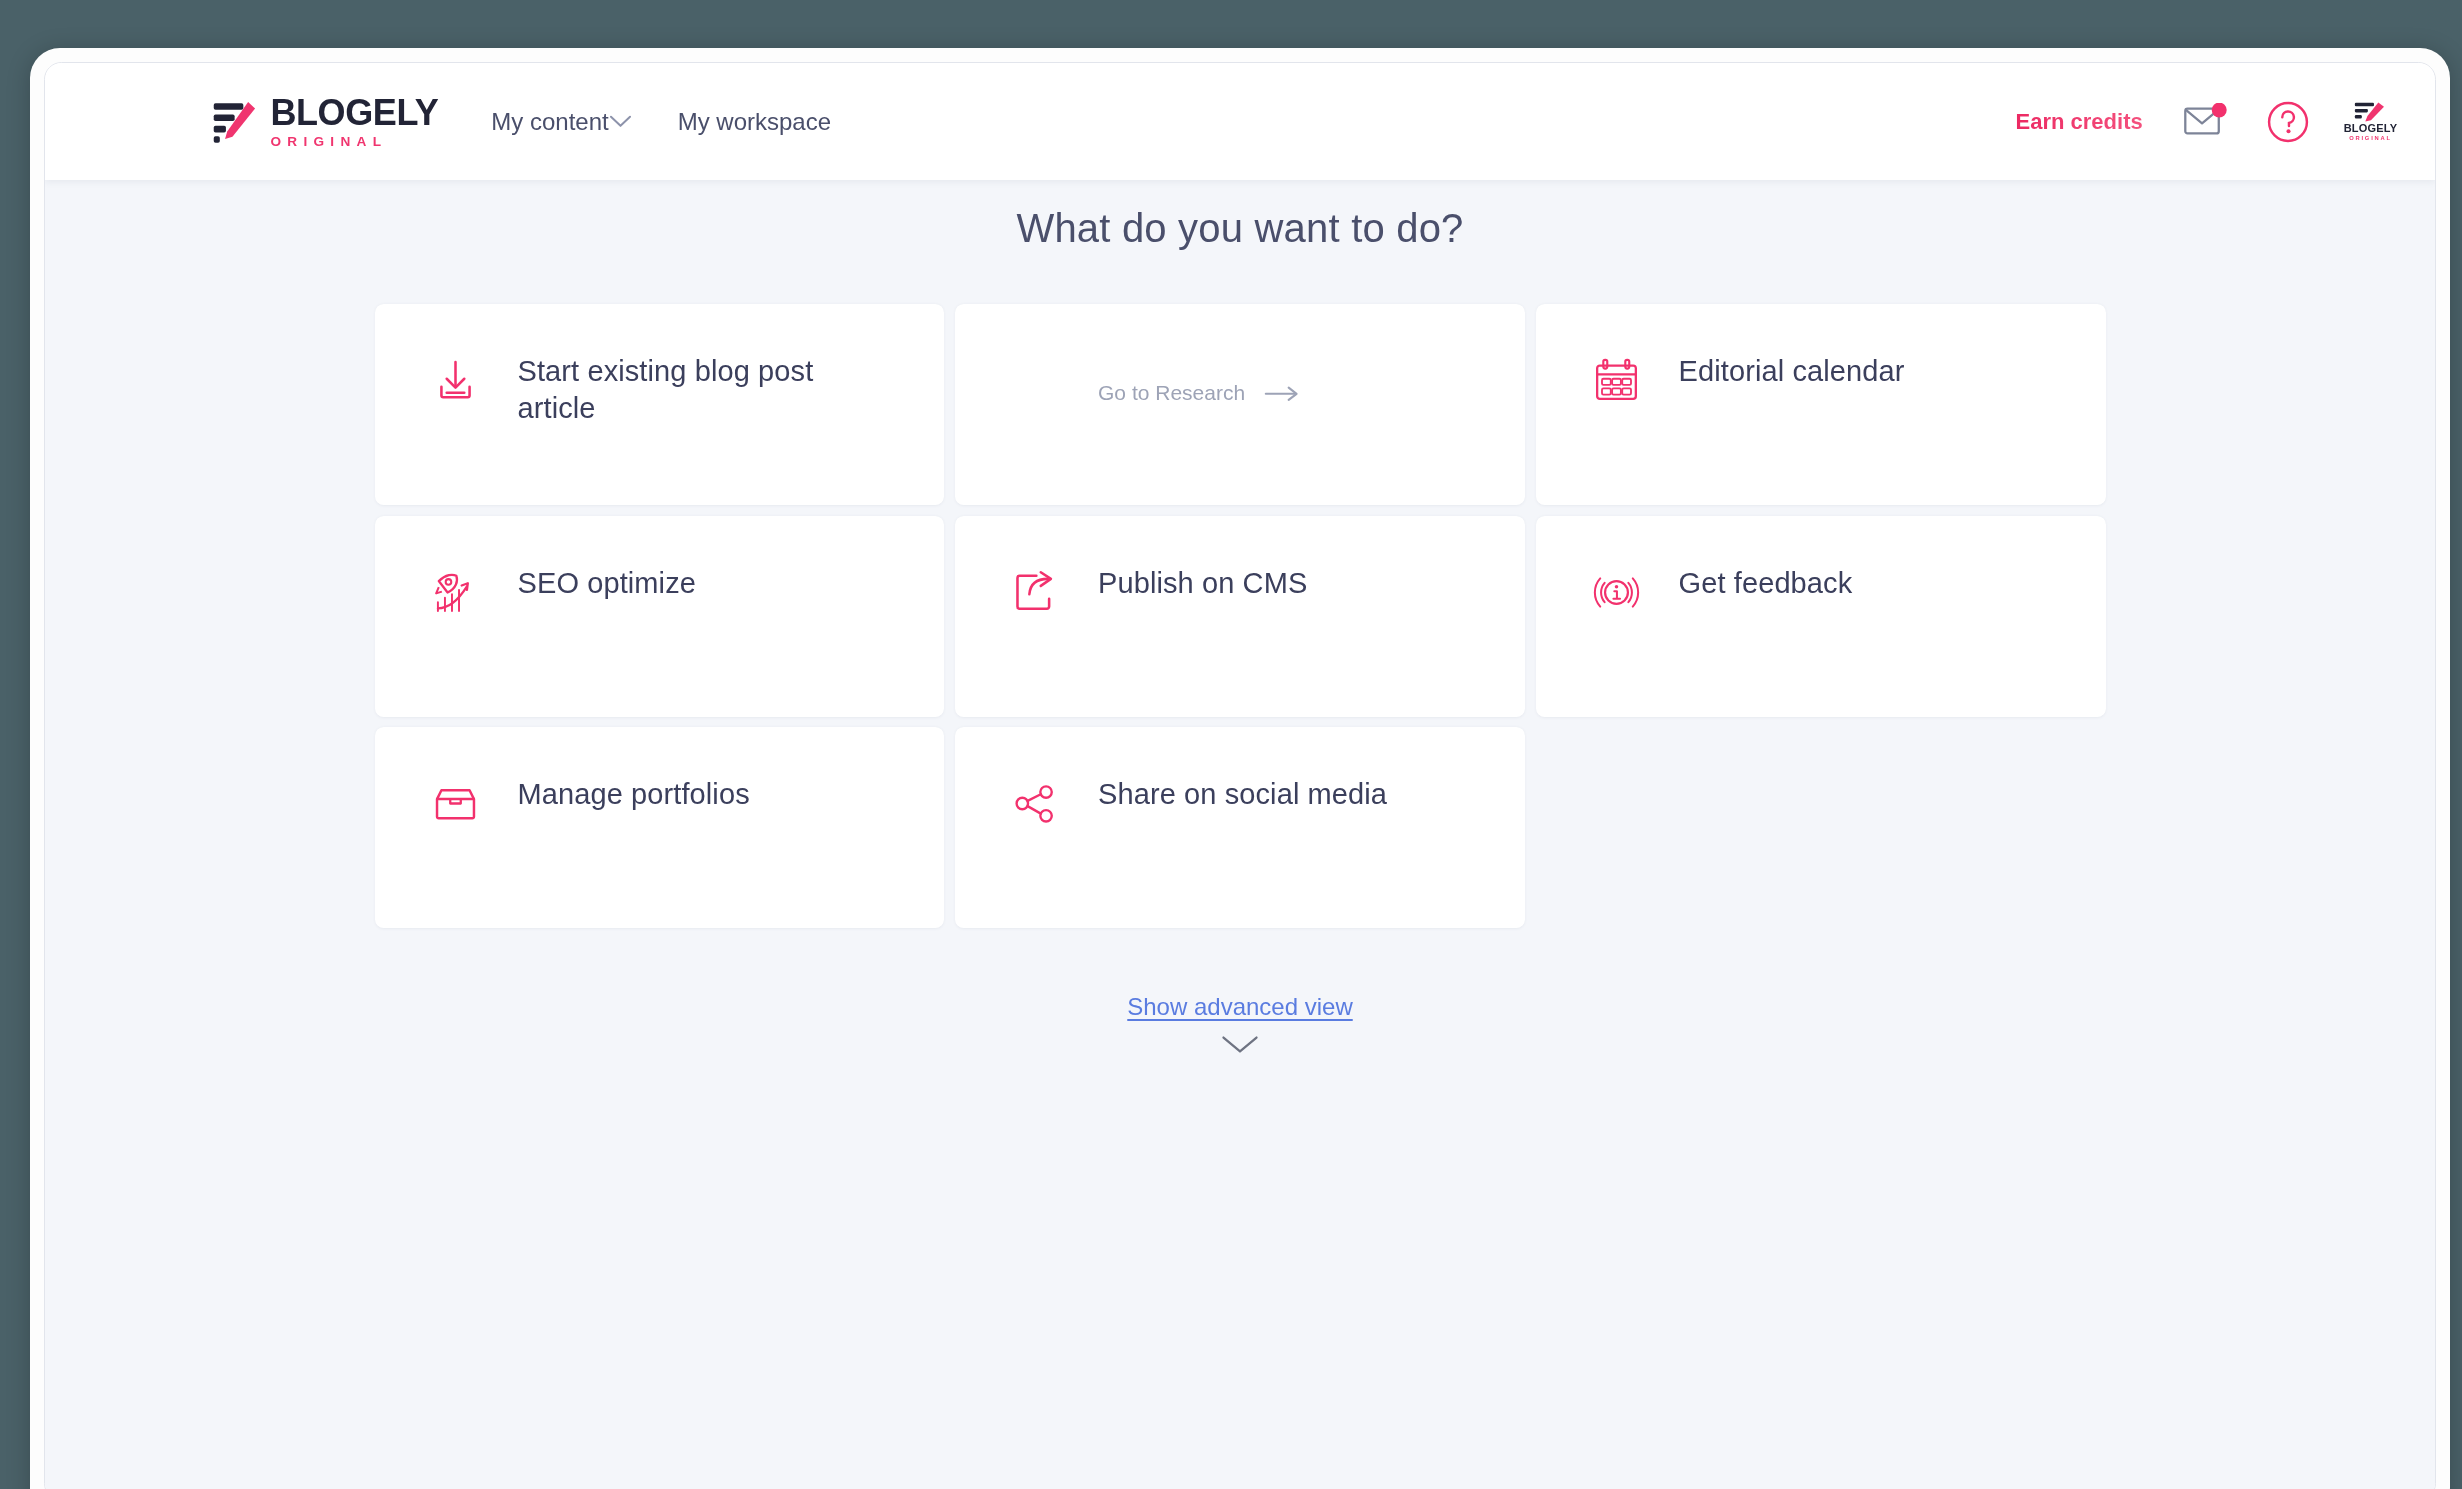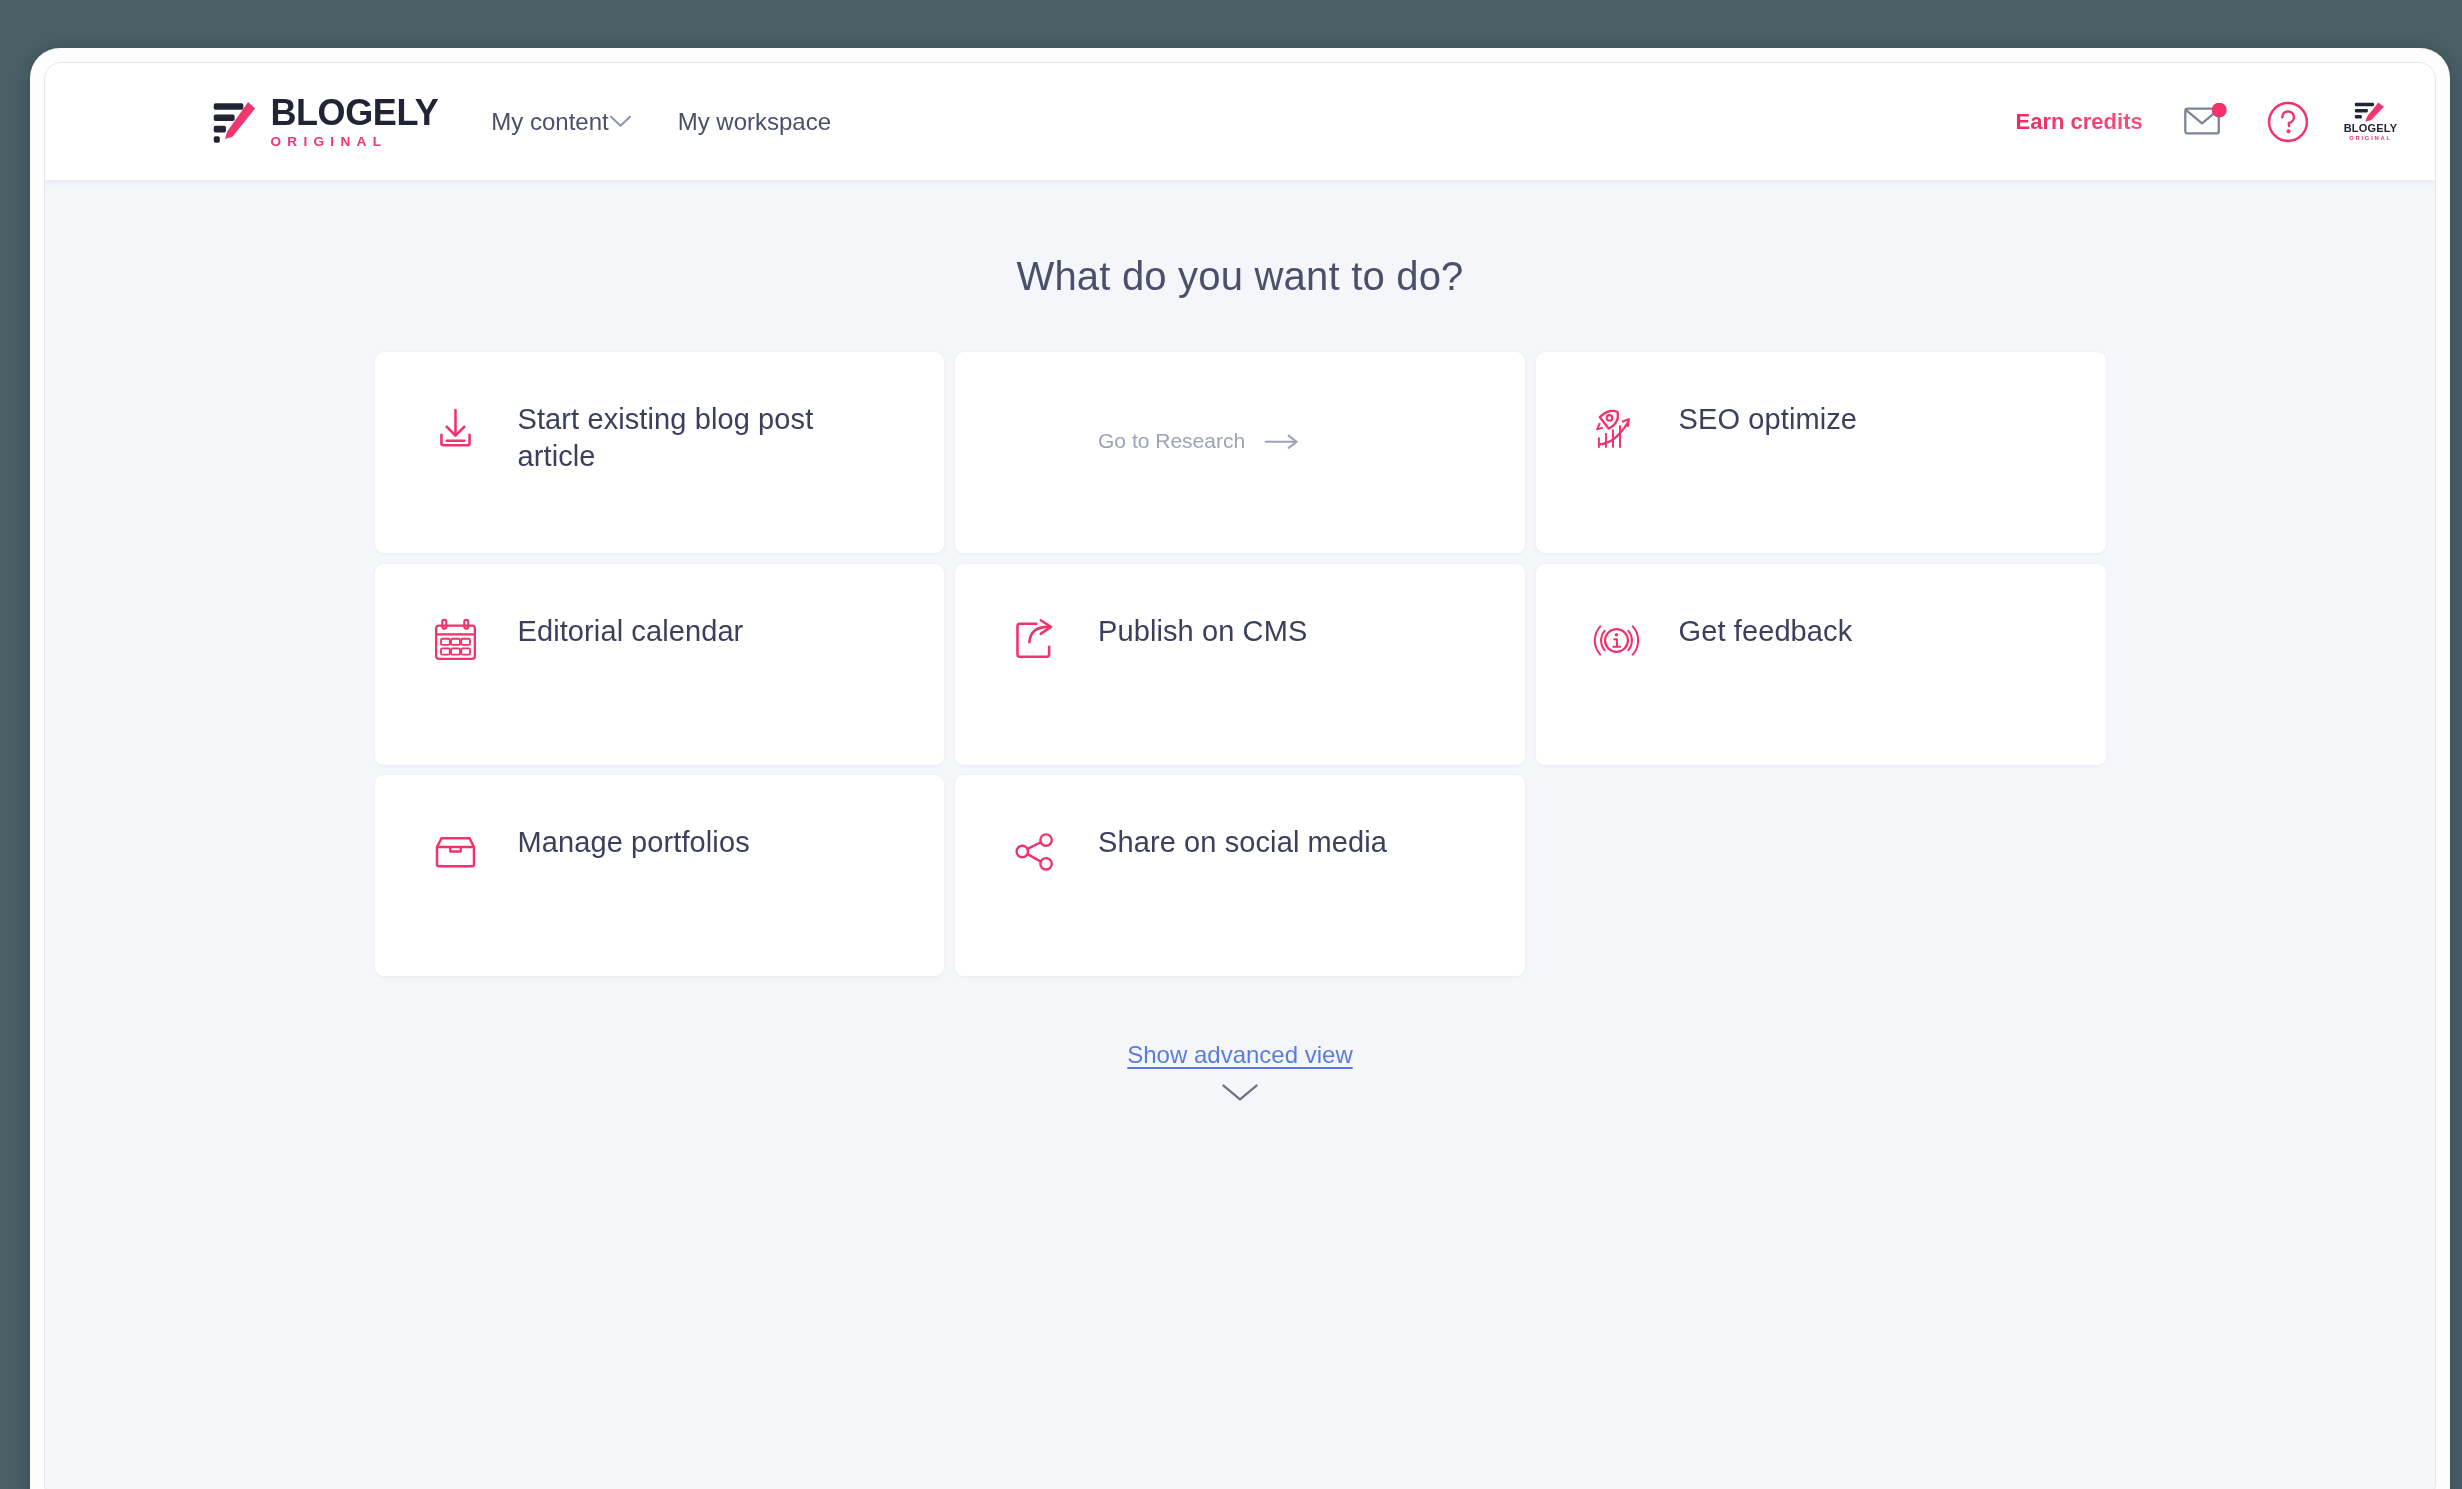--- a/index.html
+++ b/index.html
@@ -137,21 +137,21 @@
     height: calc(100% - 117px);
     background: #f4f6fa;
     overflow: hidden;
   }
 
   #page-title {
     text-align: center;
     font-size: 40px;
     color: #4a4f6b;
     font-weight: normal;
-    padding-top: 74px;
+    padding-top: 26px;
     letter-spacing: 0.2px;
   }
 
   
   #card-grid {
     width: 1731px;
     margin: 0 auto;
     margin-top: 53px;
     display: grid;
     grid-template-columns: repeat(3, 1fr);
@@ -304,52 +304,52 @@
               <svg class="arrow-ico" viewBox="0 0 42 20">
                 <path d="M2 10 H36" fill="none" stroke="#9da3b6" stroke-width="2.4" stroke-linecap="round"></path>
                 <path d="M28 3 L37 10 L28 17" fill="none" stroke="#9da3b6" stroke-width="2.4" stroke-linecap="round" stroke-linejoin="round"></path>
               </svg>
             </div>
           </div>
 
           <div class="action-card">
             <div class="card-head">
               <svg class="card-icon" viewBox="0 0 58 58">
-                <path d="M9 47 C20 47 32 38 42 22" fill="none" stroke="#f2316d" stroke-width="2.6" stroke-linecap="round"></path>
-                <path d="M36 21 L43 18.5 L42 26" fill="none" stroke="#f2316d" stroke-width="2.6" stroke-linecap="round" stroke-linejoin="round"></path>
-                <path d="M10 16 C18 8 26 8 30 10 C32 16 30 24 20 29 Z" fill="none" stroke="#f2316d" stroke-width="2.6" stroke-linejoin="round"></path>
-                <circle cx="21" cy="17" r="3.2" fill="none" stroke="#f2316d" stroke-width="2.3"></circle>
-                <path d="M10 23 L7 30 L13.5 28" fill="none" stroke="#f2316d" stroke-width="2.3" stroke-linejoin="round"></path>
-                <path d="M9 40 V50 M17 35 V50 M25 31 V50 M33 26 V50" fill="none" stroke="#f2316d" stroke-width="2.2" stroke-linecap="round"></path>
-              </svg>
-              <div class="card-title">SEO optimize</div>
-            </div>
-          </div>
-
-          <div class="action-card">
-            <div class="card-head">
-              <svg class="card-icon" viewBox="0 0 58 58">
                 <rect x="7" y="12" width="44" height="38" rx="3" fill="none" stroke="#f2316d" stroke-width="2.6"></rect>
                 <path d="M7 22 H51" fill="none" stroke="#f2316d" stroke-width="2.6"></path>
                 <rect x="14" y="5.5" width="4.5" height="10" rx="2" fill="none" stroke="#f2316d" stroke-width="2.4"></rect>
                 <rect x="39" y="5.5" width="4.5" height="10" rx="2" fill="none" stroke="#f2316d" stroke-width="2.4"></rect>
                 <rect x="12.5" y="27" width="10" height="7" rx="1.6" fill="none" stroke="#f2316d" stroke-width="2.1"></rect>
                 <rect x="24" y="27" width="10" height="7" rx="1.6" fill="none" stroke="#f2316d" stroke-width="2.1"></rect>
                 <rect x="35.5" y="27" width="10" height="7" rx="1.6" fill="none" stroke="#f2316d" stroke-width="2.1"></rect>
                 <rect x="12.5" y="38" width="10" height="7" rx="1.6" fill="none" stroke="#f2316d" stroke-width="2.1"></rect>
                 <rect x="24" y="38" width="10" height="7" rx="1.6" fill="none" stroke="#f2316d" stroke-width="2.1"></rect>
                 <rect x="35.5" y="38" width="10" height="7" rx="1.6" fill="none" stroke="#f2316d" stroke-width="2.1"></rect>
               </svg>
               <div class="card-title">Editorial calendar</div>
             </div>
           </div>
 
           <div class="action-card">
             <div class="card-head">
               <svg class="card-icon" viewBox="0 0 58 58">
+                <path d="M9 47 C20 47 32 38 42 22" fill="none" stroke="#f2316d" stroke-width="2.6" stroke-linecap="round"></path>
+                <path d="M36 21 L43 18.5 L42 26" fill="none" stroke="#f2316d" stroke-width="2.6" stroke-linecap="round" stroke-linejoin="round"></path>
+                <path d="M10 16 C18 8 26 8 30 10 C32 16 30 24 20 29 Z" fill="none" stroke="#f2316d" stroke-width="2.6" stroke-linejoin="round"></path>
+                <circle cx="21" cy="17" r="3.2" fill="none" stroke="#f2316d" stroke-width="2.3"></circle>
+                <path d="M10 23 L7 30 L13.5 28" fill="none" stroke="#f2316d" stroke-width="2.3" stroke-linejoin="round"></path>
+                <path d="M9 40 V50 M17 35 V50 M25 31 V50 M33 26 V50" fill="none" stroke="#f2316d" stroke-width="2.2" stroke-linecap="round"></path>
+              </svg>
+              <div class="card-title">SEO optimize</div>
+            </div>
+          </div>
+
+          <div class="action-card">
+            <div class="card-head">
+              <svg class="card-icon" viewBox="0 0 58 58">
                 <path d="M30 10 H11 a2.5 2.5 0 0 0 -2.5 2.5 V45 a2.5 2.5 0 0 0 2.5 2.5 H42 a2.5 2.5 0 0 0 2.5 -2.5 V36" fill="none" stroke="#f2316d" stroke-width="2.9" stroke-linecap="round"></path>
                 <path d="M22 31 C23 19 31 13.5 43 13.5" fill="none" stroke="#f2316d" stroke-width="2.9" stroke-linecap="round"></path>
                 <path d="M35 6 L46.5 13.5 L35 21.5" fill="none" stroke="#f2316d" stroke-width="2.9" stroke-linecap="round" stroke-linejoin="round"></path>
               </svg>
               <div class="card-title">Publish on CMS</div>
             </div>
           </div>
 
           <div class="action-card">
             <div class="card-head">

